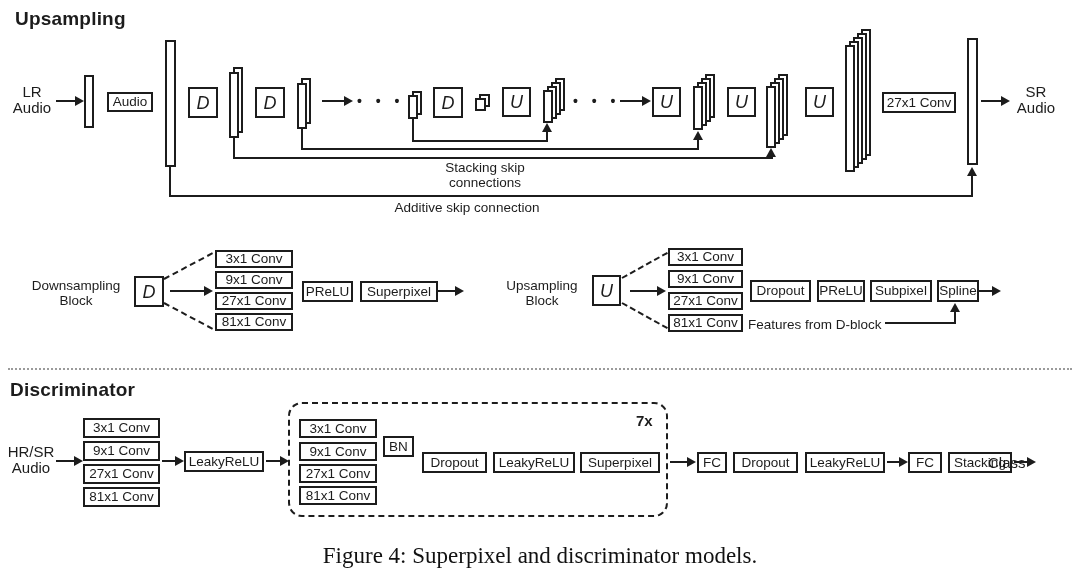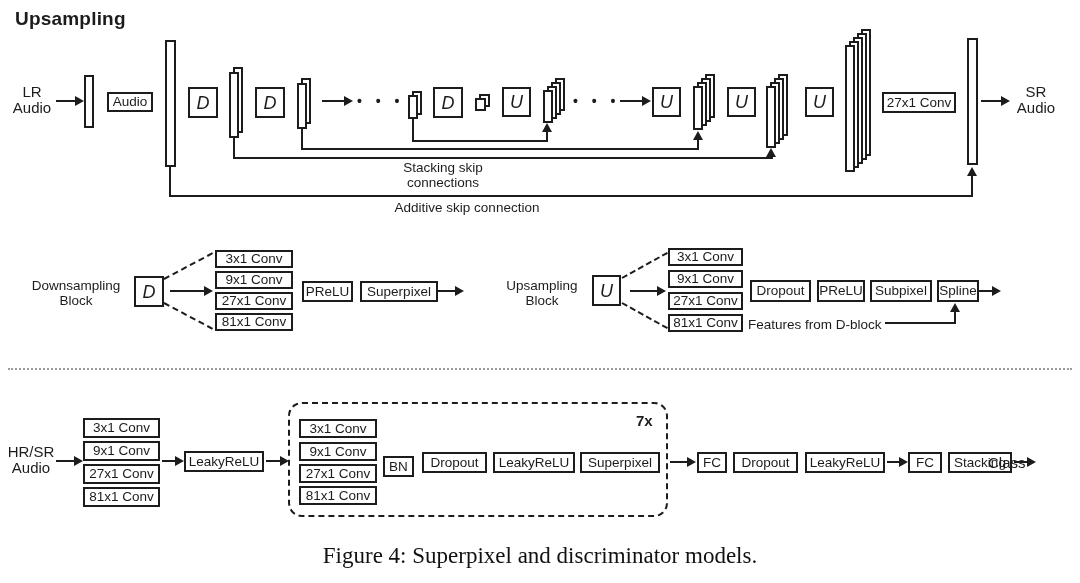--- a/index.html
+++ b/index.html
@@ -146,21 +146,21 @@
 
   <div class="vline" style="left:301px;top:127px;height:23px;"></div>
   <div class="hline" style="left:301px;top:148px;width:398px;"></div>
   <div class="vline" style="left:697px;top:139px;height:10px;"></div>
   <div class="ah-u" style="left:693px;top:131px;"></div>
 
   <div class="vline" style="left:233px;top:136px;height:23px;"></div>
   <div class="hline" style="left:233px;top:157px;width:540px;"></div>
   <div class="ah-u" style="left:766px;top:148px;"></div>
 
-  <div class="lbl skiplbl" style="left:368px;top:160px;width:150px;text-align:center;">Stacking skip connections</div>
+  <div class="lbl skiplbl" style="left:410px;top:160px;width:150px;text-align:center;">Stacking skip connections</div>
 
   <div class="vline" style="left:169px;top:165px;height:32px;"></div>
   <div class="hline" style="left:169px;top:195px;width:804px;"></div>
   <div class="vline" style="left:971px;top:175px;height:21px;"></div>
   <div class="ah-u" style="left:967px;top:167px;"></div>
 
   <div class="lbl skiplbl" style="left:393px;top:200px;width:148px;text-align:center;">Additive skip connection</div>
 
   <div class="lbl two13" style="left:22px;top:278px;width:108px;">
     <div>Downsampling</div>
@@ -216,20 +216,21 @@
   <div class="hline" style="left:979px;top:290px;width:13px;"></div>
   <div class="ah-r" style="left:992px;top:286px;"></div>
 
   <div class="lbl skiplbl" style="left:748px;top:317px;">Features from D-block</div>
   <div class="hline" style="left:885px;top:322px;width:71px;"></div>
   <div class="vline" style="left:954px;top:310px;height:14px;"></div>
   <div class="ah-u" style="left:950px;top:303px;"></div>
 
   <div class="divider" style="left:8px;top:368px;width:1064px;"></div>
 
+  <div class="lbl ttl" style="left:10px;top:379px;">Discriminator</div>
 
   <div class="lbl two15" style="left:4px;top:444px;width:54px;">
     <div>HR/SR</div>
     <div>Audio</div>
   </div>
 
   <div class="hline" style="left:56px;top:460px;width:18px;"></div>
   <div class="ah-r" style="left:74px;top:456px;"></div>
 
   <div>
@@ -250,21 +251,21 @@
   <div class="dashbox" style="left:288px;top:402px;width:380px;height:115px;"></div>
   <div class="lbl repeat" style="left:636px;top:412px;">7x</div>
 
   <div>
     <div class="box" style="left:299px;top:419px;width:78px;height:19px;">3x1 Conv</div>
     <div class="box" style="left:299px;top:442px;width:78px;height:19px;">9x1 Conv</div>
     <div class="box" style="left:299px;top:464px;width:78px;height:19px;">27x1 Conv</div>
     <div class="box" style="left:299px;top:486px;width:78px;height:19px;">81x1 Conv</div>
   </div>
 
-  <div class="box" style="left:383px;top:456px;width:31px;height:21px;">BN</div>
+  <div class="box" style="left:383px;top:436px;width:31px;height:21px;">BN</div>
   <div class="box" style="left:422px;top:452px;width:65px;height:21px;">Dropout</div>
   <div class="box" style="left:493px;top:452px;width:82px;height:21px;">LeakyReLU</div>
   <div class="box" style="left:580px;top:452px;width:80px;height:21px;">Superpixel</div>
 
   <div class="hline" style="left:670px;top:461px;width:17px;"></div>
   <div class="ah-r" style="left:687px;top:457px;"></div>
 
   <div class="box" style="left:697px;top:452px;width:30px;height:21px;">FC</div>
   <div class="box" style="left:733px;top:452px;width:65px;height:21px;">Dropout</div>
   <div class="box" style="left:805px;top:452px;width:80px;height:21px;">LeakyReLU</div>

